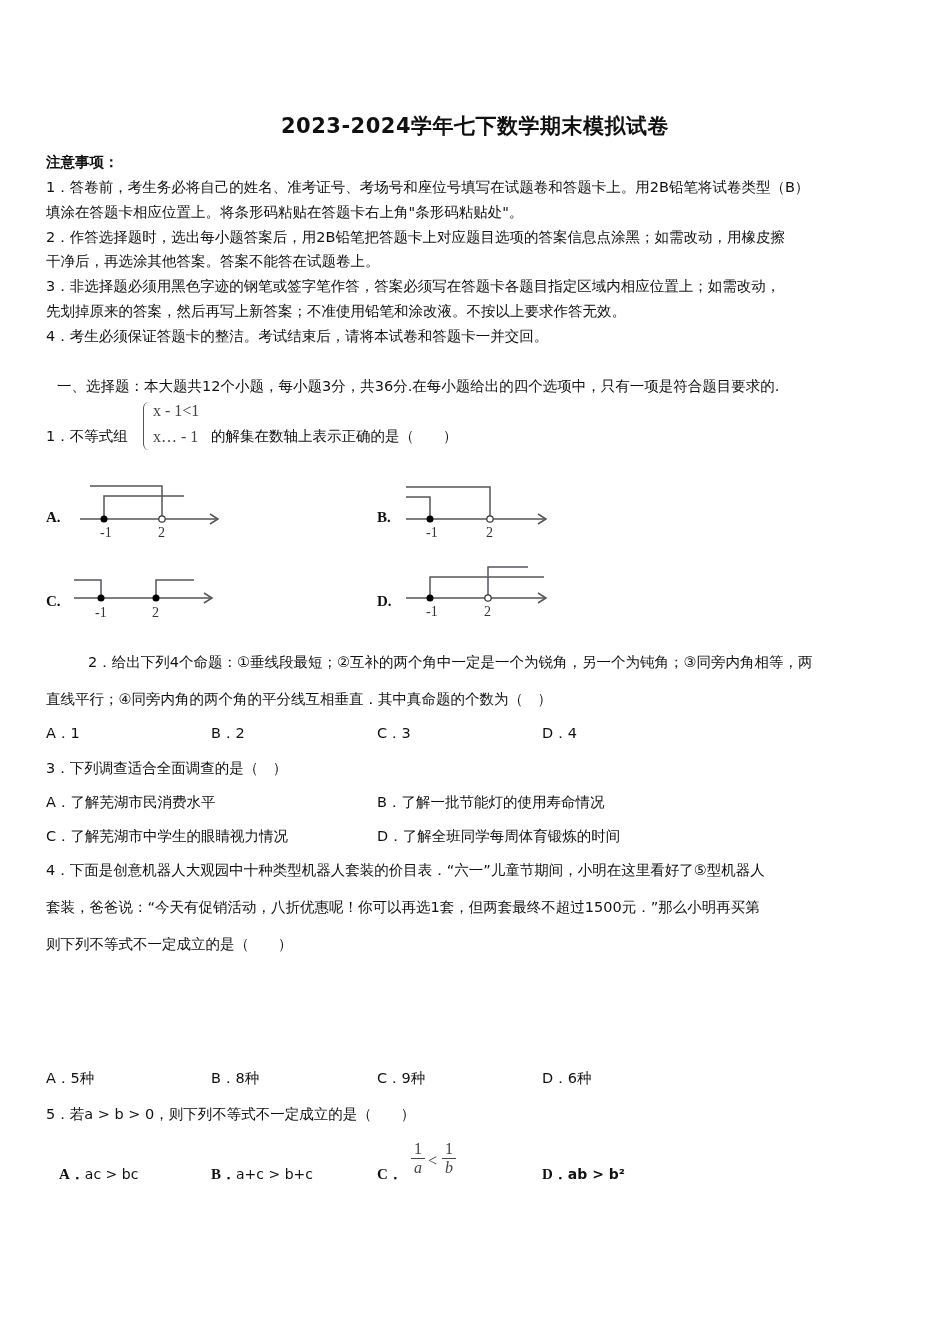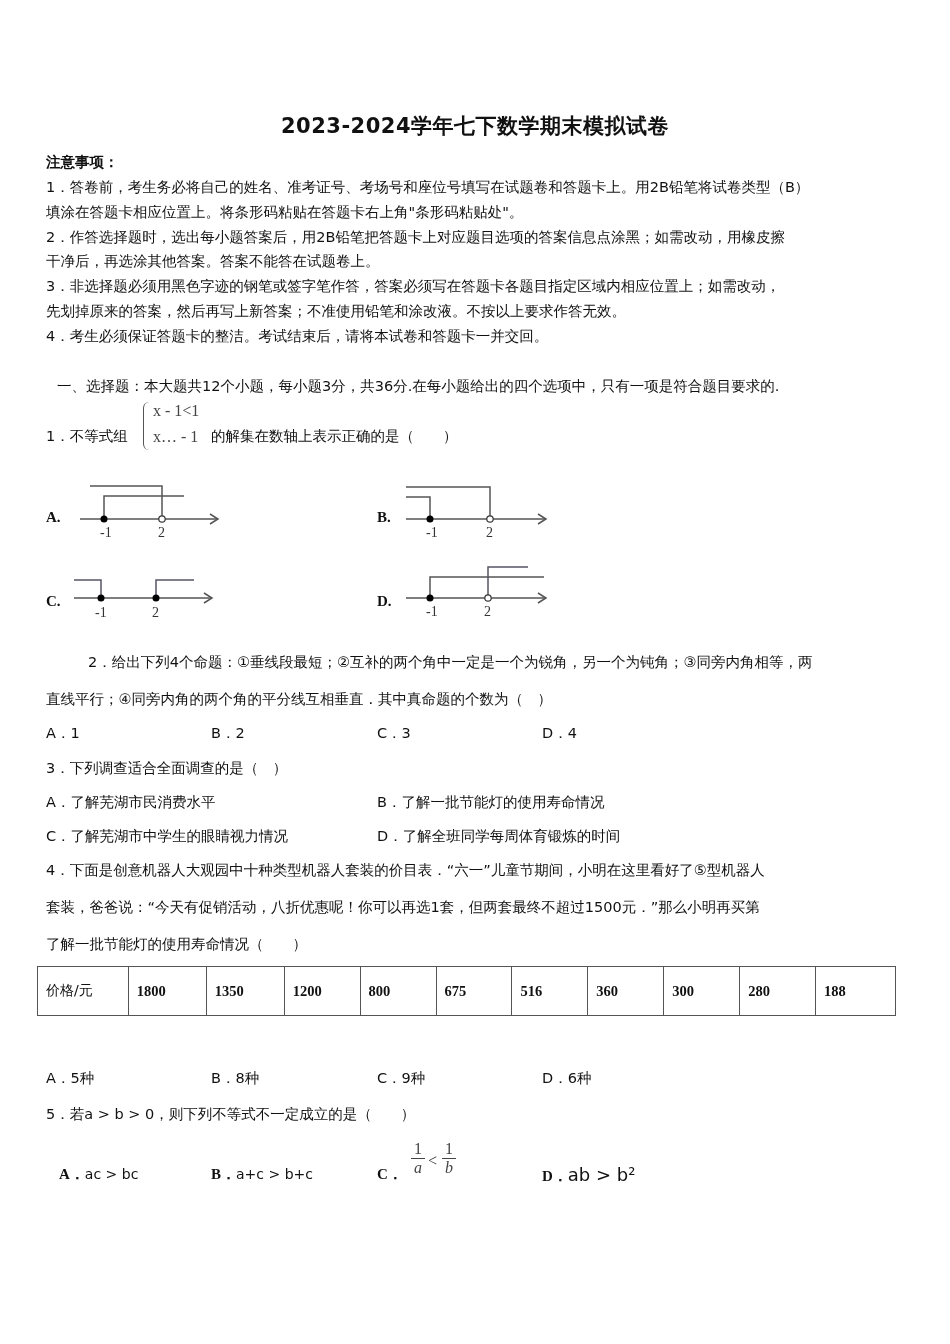--- a/index.html
+++ b/index.html
@@ -105,50 +105,37 @@
 <div class="abs t14" style="left:542px; top:724px;">D．4</div>
 
 <div class="abs t14" style="left:46px; top:759px;">3．下列调查适合全面调查的是（　）</div>
 <div class="abs t14" style="left:46px; top:793px;">A．了解芜湖市民消费水平</div>
 <div class="abs t14" style="left:377px; top:793px;text-align:right;">B．了解一批节能灯的使用寿命情况</div>
 <div class="abs t14" style="left:46px; top:827px;">C．了解芜湖市中学生的眼睛视力情况</div>
 <div class="abs t14" style="left:377px; top:827px;">D．了解全班同学每周体育锻炼的时间</div>
 
 <div class="abs t14" style="left:46px; top:861px;">4．下面是创意机器人大观园中十种类型机器人套装的价目表．“六一”儿童节期间，小明在这里看好了⑤型机器人</div>
 <div class="abs t14" style="left:46px; top:898px;">套装，爸爸说：“今天有促销活动，八折优惠呢！你可以再选1套，但两套最终不超过1500元．”那么小明再买第</div>
-<div class="abs t14" style="left:46px; top:935px;">了解一批节能灯的使用寿命情况（　　）</div>
+<div class="abs t14" style="left:46px; top:935px;">则下列不等式不一定成立的是（　　）</div>
 
 <table class="price">
   <colgroup>
     <col style="width:91px">
       <col style="width:78px">
       <col style="width:78px">
       <col style="width:76px">
     <col style="width:76px">
       <col style="width:76px">
       <col style="width:76px">
       <col style="width:76px">
     <col style="width:76px">
       <col style="width:76px">
       <col style="width:80px">
   </colgroup>
   <tbody>
-  <tr>
-    <td>价格/元</td>
-    <td class="num">1800</td>
-    <td class="num">1350</td>
-    <td class="num">1200</td>
-    <td class="num">800</td>
-    <td class="num">675</td>
-    <td class="num">516</td>
-    <td class="num">360</td>
-    <td class="num">300</td>
-    <td class="num">280</td>
-    <td class="num">188</td>
-  </tr>
 </tbody>
   </table>
 
 <div class="abs t14" style="left:46px; top:1069px;">A．5种</div>
 <div class="abs t14" style="left:211px; top:1069px;">B．8种</div>
 <div class="abs t14" style="left:377px; top:1069px;">C．9种</div>
 <div class="abs t14" style="left:542px; top:1069px;">D．6种</div>
 
 <div class="abs t14" style="left:46px; top:1105px;">5．若a &gt; b &gt; 0，则下列不等式不一定成立的是（　　）</div>
 
@@ -164,14 +151,14 @@
 <div class="frac" style="left:411px; top:1140px; width:14px;">
   <span class="n">1</span>
   <span class="d">a</span>
 </div>
 <div class="abs" style="left:428px; top:1152px; font-family:'Liberation Serif', serif; font-size:16px; color:#444;">&lt;</div>
 <div class="frac" style="left:442px; top:1140px; width:14px;">
   <span class="n">1</span>
   <span class="d">b</span>
 </div>
 <div class="abs" style="left:542px; top:1164px;">
-  <span class="serif bold" style="font-size:15px;">D．</span><span style="font-size:18px;">ab &gt; b²</span>
+  <span class="serif bold" style="font-size:15px;">D．</span><span style="font-size:14px;font-weight:bold;">ab &gt; b²</span>
 </div>
 
 </body></html>

